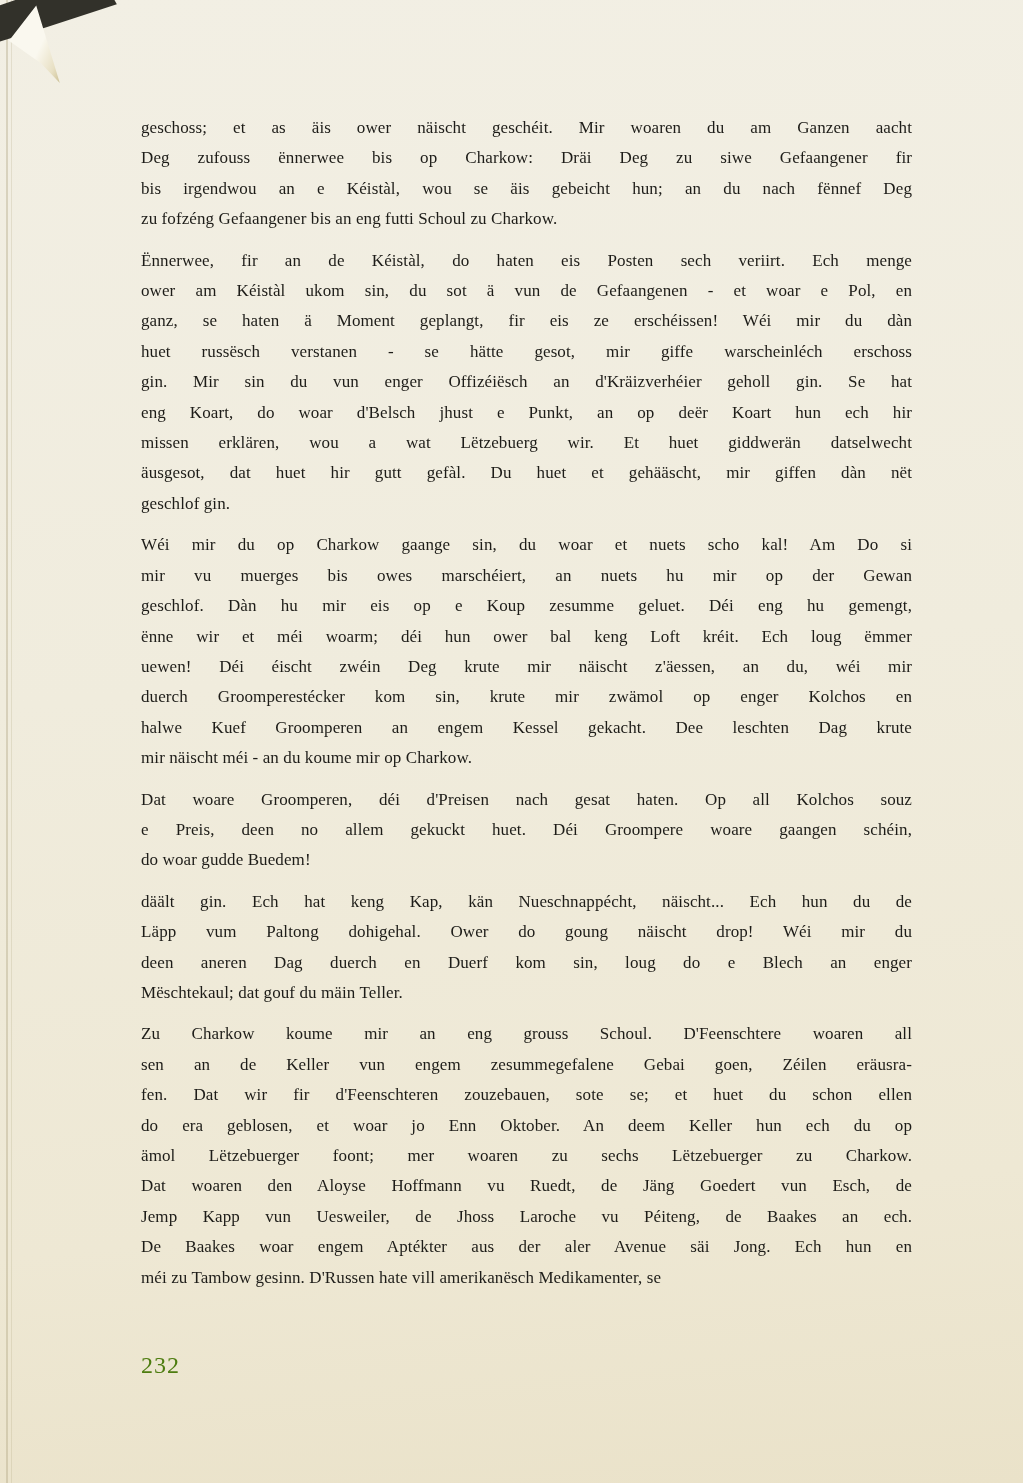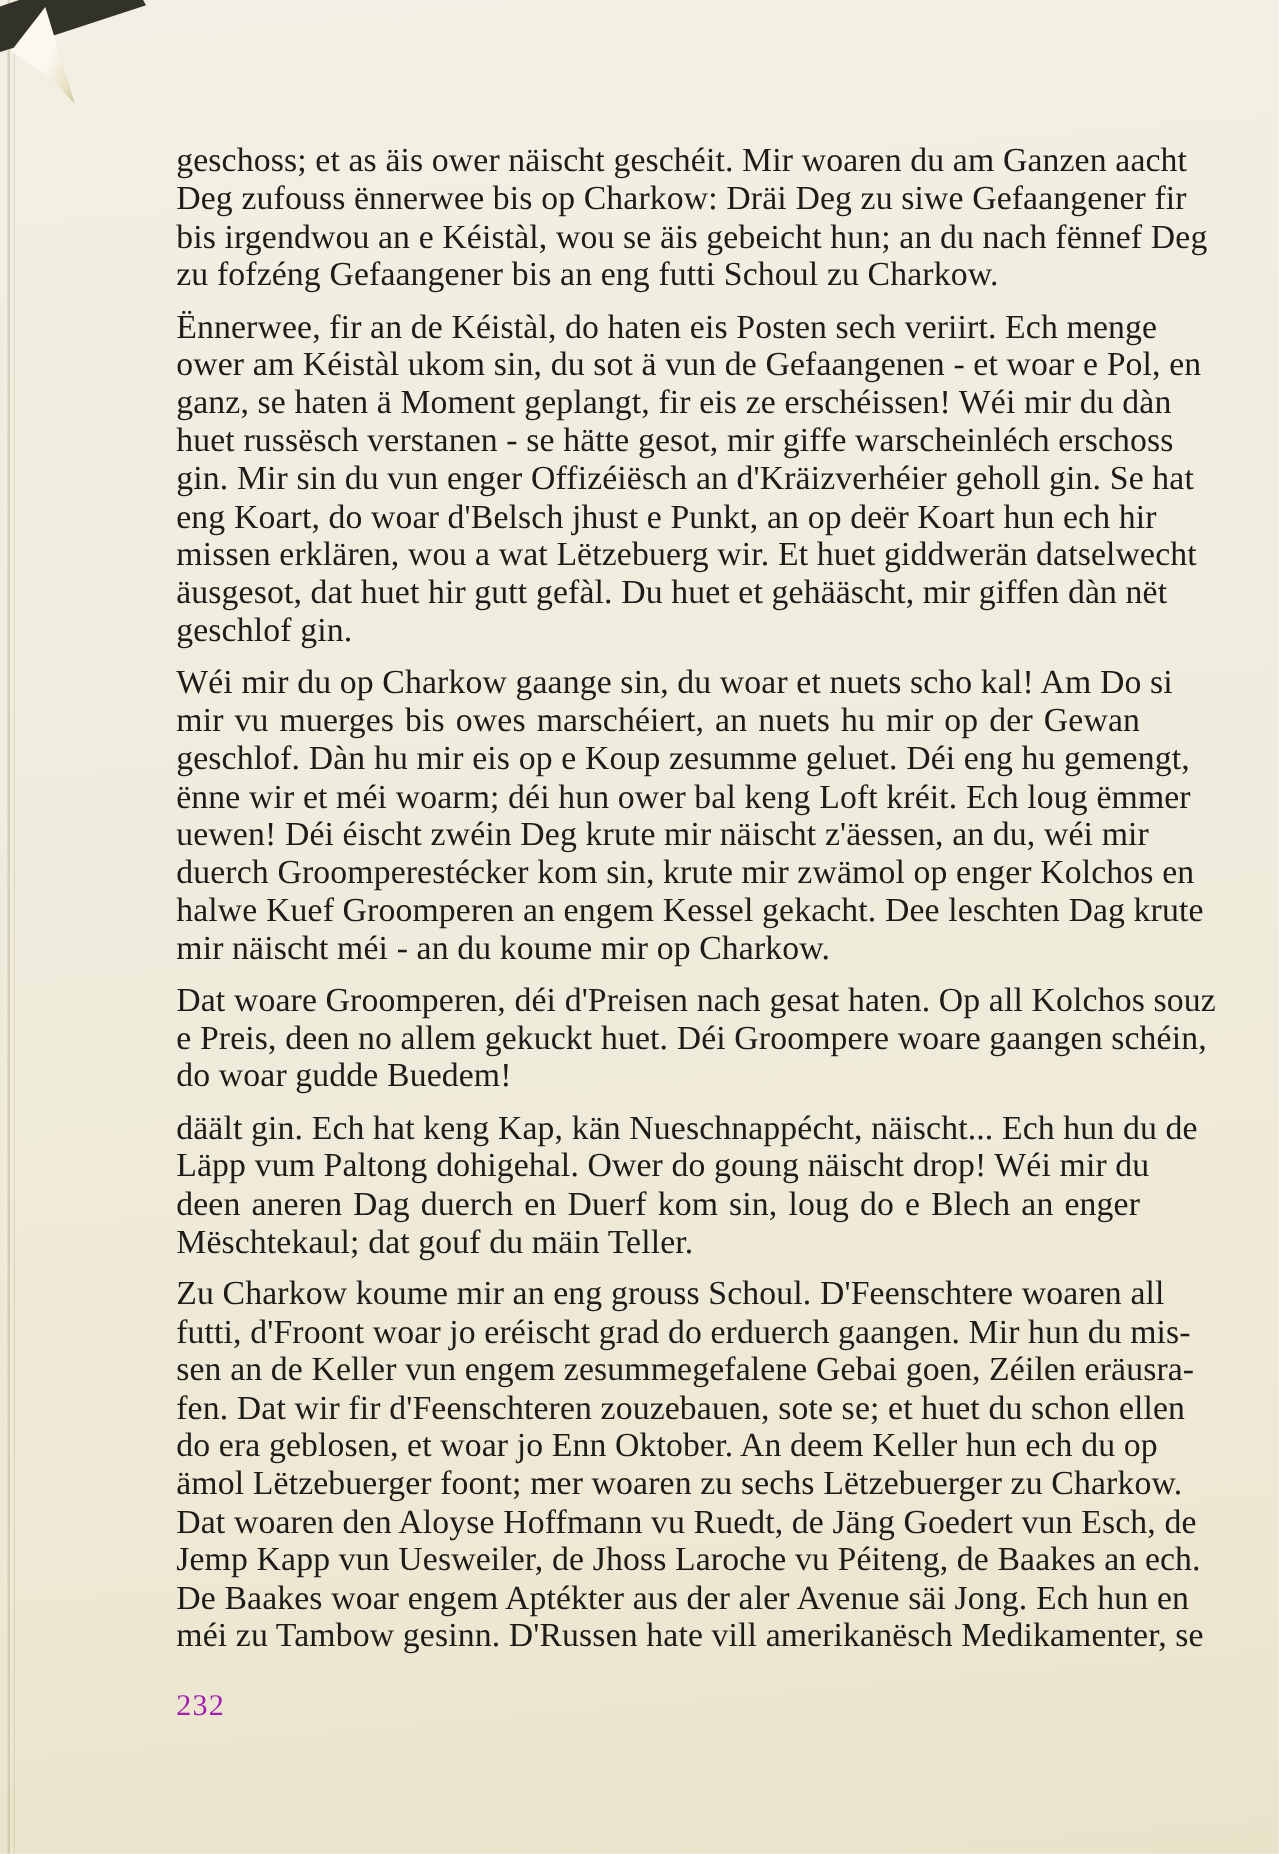--- a/index.html
+++ b/index.html
@@ -53,38 +53,38 @@
     left: 141px;
     top: 113px;
     width: 771px;
   }
 
   .para {
     margin: 0 0 11px 0;
   }
 
   .line {
-    font-size: 27px;
+    font-size: 17px;
     line-height: 30.4px;
     white-space: nowrap;
     text-align: justify;
     text-align-last: justify;
     letter-spacing: 0.1px;
   }
   .line.last {
     text-align-last: left;
   }
 
   .page-number {
     position: absolute;
     left: 141px;
     top: 1352px;
     font-size: 24px;
     letter-spacing: 1px;
-    color: #a21caf;
+    color: #4d7c0f;
   }
 </style>
 </head>
 <body>
 
 <div class="edge-line l1"></div>
 <div class="edge-line l2"></div>
 
 <div class="corner-dark"></div>
 <div class="corner-fold"></div>
@@ -123,21 +123,20 @@
       <div class="line last">do woar gudde Buedem!</div>
     </div>
     <div class="para">
       <div class="line">däält gin. Ech hat keng Kap, kän Nueschnappécht, näischt... Ech hun du de</div>
       <div class="line">Läpp vum Paltong dohigehal. Ower do goung näischt drop! Wéi mir du</div>
       <div class="line">deen aneren Dag duerch en Duerf kom sin, loug do e Blech an enger</div>
       <div class="line last">Mëschtekaul; dat gouf du mäin Teller.</div>
     </div>
     <div class="para">
       <div class="line">Zu Charkow koume mir an eng grouss Schoul. D'Feenschtere woaren all</div>
-      <div class="line">futti, d'Froont woar jo eréischt grad do erduerch gaangen. Mir hun du mis-</div>
       <div class="line">sen an de Keller vun engem zesummegefalene Gebai goen, Zéilen eräusra-</div>
       <div class="line">fen. Dat wir fir d'Feenschteren zouzebauen, sote se; et huet du schon ellen</div>
       <div class="line">do era geblosen, et woar jo Enn Oktober. An deem Keller hun ech du op</div>
       <div class="line">ämol Lëtzebuerger foont; mer woaren zu sechs Lëtzebuerger zu Charkow.</div>
       <div class="line">Dat woaren den Aloyse Hoffmann vu Ruedt, de Jäng Goedert vun Esch, de</div>
       <div class="line">Jemp Kapp vun Uesweiler, de Jhoss Laroche vu Péiteng, de Baakes an ech.</div>
       <div class="line">De Baakes woar engem Aptékter aus der aler Avenue säi Jong. Ech hun en</div>
       <div class="line last">méi zu Tambow gesinn. D'Russen hate vill amerikanësch Medikamenter, se</div>
     </div>
   </div>

